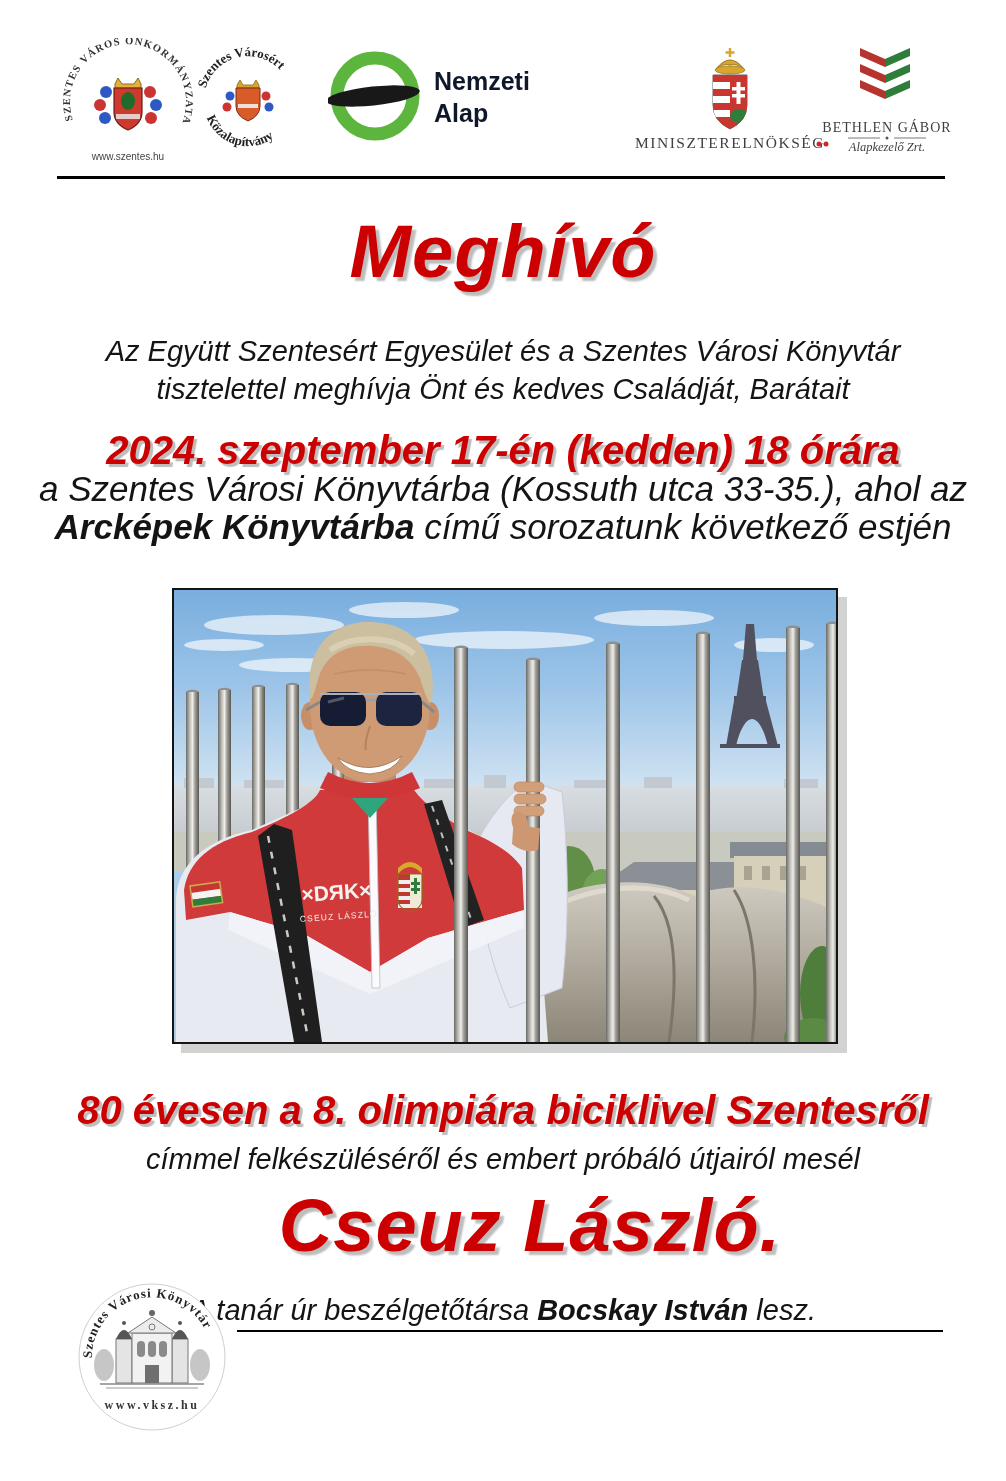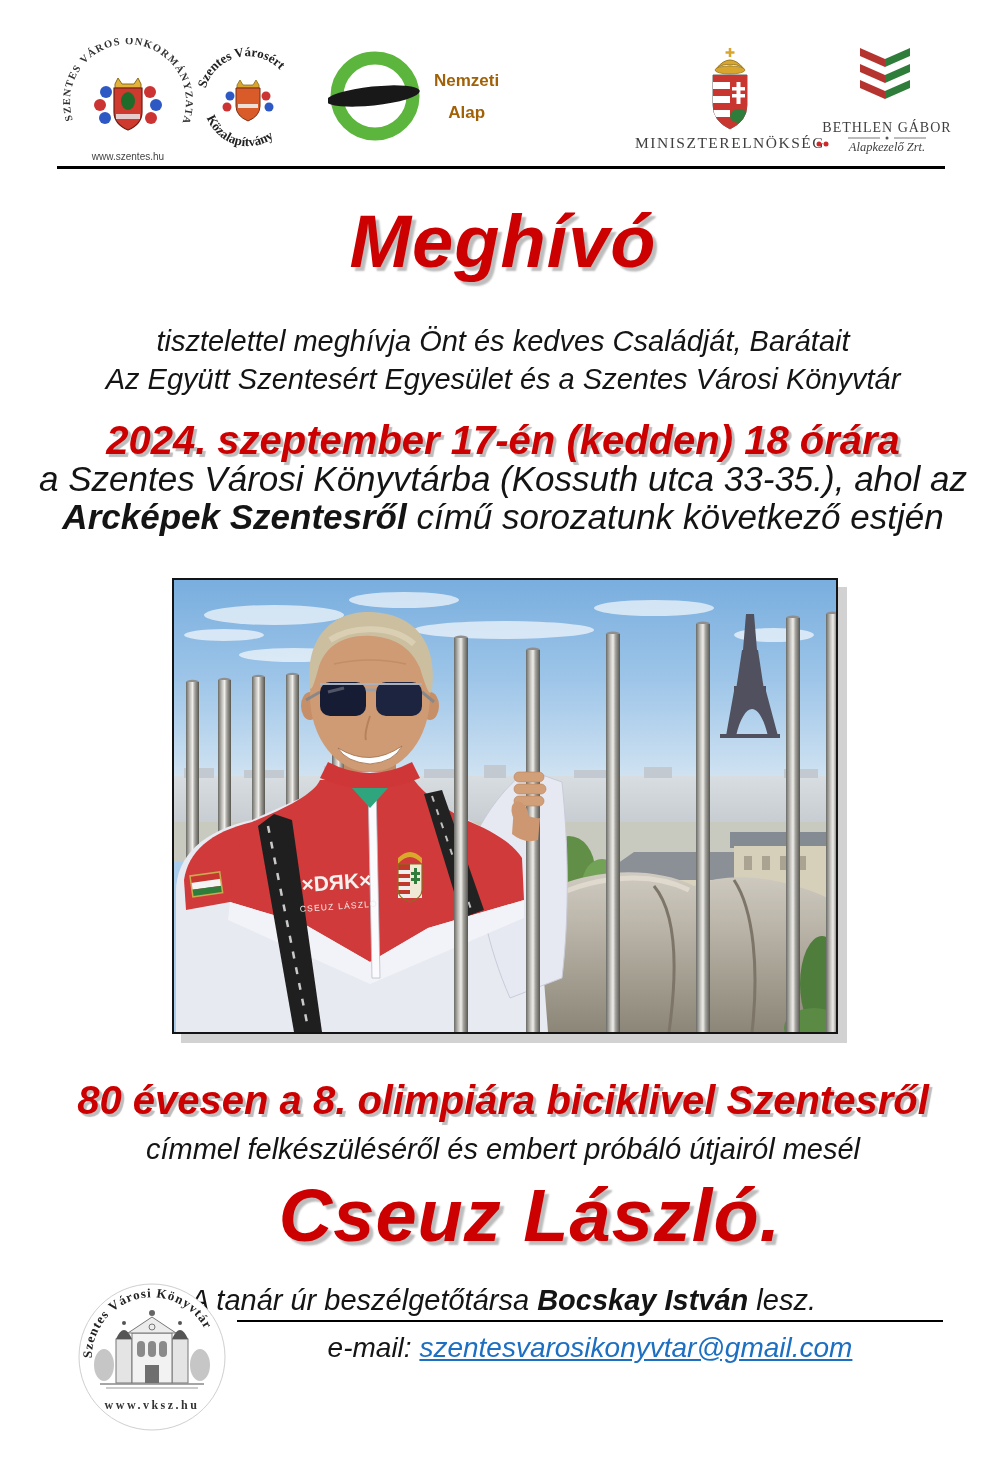--- a/index.html
+++ b/index.html
@@ -7,21 +7,21 @@
     --ink:#141414;
     --link:#1d6fc2;
     --shadow:#bdbdbd;
   }
   html,body{margin:0;padding:0;}
   body{
     width:1006px;height:1481px;position:relative;overflow:hidden;
     background:#ffffff;color:var(--ink);
     font-family:"Liberation Sans",sans-serif;
   }
-  .abs{position:absolute;}
+  .abs{position:absolute;margin-top:10px;}
   .centered{left:0;width:1006px;text-align:center;}
   .page-title{
     top:192px;font-size:74px;line-height:100px;font-weight:bold;font-style:italic;
     color:var(--red);text-shadow:4px 4px 2px var(--shadow);letter-spacing:1px;
   }
   .intro{top:322px;font-size:29px;line-height:38px;font-style:italic;color:var(--ink);}
   .date-line{
     top:416px;font-size:40px;line-height:48px;font-weight:bold;font-style:italic;
     color:var(--red);text-shadow:3px 3px 1px var(--shadow);
   }
@@ -43,21 +43,21 @@
   }
   .host{top:1282px;font-size:29px;line-height:36px;font-style:italic;}
   .host b{font-weight:bold;}
   .top-rule{left:57px;top:166px;width:888px;height:3px;background:#000;}
   .footer-block{left:237px;top:1320px;width:706px;text-align:center;}
   .footer-rule{height:2px;background:#000;margin-bottom:8px;}
   .footer-block .line{font-size:28px;line-height:36px;font-style:italic;color:var(--ink);}
   a.doc-link{color:var(--link);text-decoration:underline;cursor:pointer;}
   .logo{position:absolute;}
   .nea-wrap{display:flex;align-items:center;gap:12px;}
-  .nea-text{font-weight:bold;font-size:17px;line-height:32px;color:#a16207;letter-spacing:0px;text-align:center;}
+  .nea-text{font-weight:bold;font-size:25px;line-height:32px;color:#0f172a;letter-spacing:0px;}
   svg text{user-select:none;}
 </style>
 </head>
 <body>
 
 <div class="logo" style="left:58px;top:38px;">
   <svg width="140" height="128" viewBox="0 0 140 128">
     <defs>
         <path id="arc1" d="M 15.5,84 A 58,58 0 1 1 124.5,84" fill="none"></path>
       </defs>
@@ -168,29 +168,29 @@
     <line x1="74" y1="98" x2="106" y2="98" stroke="#555" stroke-width="0.8"></line>
     <text x="67" y="111" text-anchor="middle" font-size="12.5" font-style="italic" fill="#3f3f3f" font-family="Liberation Serif,serif">Alapkezelő Zrt.</text>
   </svg>
 </div>
 
 <div class="abs top-rule"></div>
 
 <div class="abs centered page-title">Meghívó</div>
 
 <div class="abs centered intro">
+  <div>Az Együtt Szentesért Egyesület és a Szentes Városi Könyvtár</div>
   <div>tisztelettel meghívja Önt és kedves Családját, Barátait</div>
-  <div>Az Együtt Szentesért Egyesület és a Szentes Városi Könyvtár</div>
 </div>
 
 <div class="abs centered date-line">2024. szeptember 17-én (kedden) 18 órára</div>
 
 <div class="abs centered loc">
   <div>a Szentes Városi Könyvtárba (Kossuth utca 33-35.), ahol az</div>
-  <div><b>Arcképek Szentesről</b><span> című sorozatunk következő estjén</span></div>
+  <div><b>Arcképek Könyvtárba</b><span> című sorozatunk következő estjén</span></div>
 </div>
 
 <div class="abs photo-frame">
   <svg viewBox="0 0 662 452" preserveAspectRatio="none">
     <defs>
       <linearGradient id="g_sky" x1="0" y1="0" x2="0" y2="1">
         <stop offset="0" stop-color="#79aede"></stop>
           <stop offset="0.45" stop-color="#9cc4e8"></stop>
           <stop offset="1" stop-color="#d7e7f3"></stop>
       </linearGradient>
@@ -429,14 +429,13 @@
       <rect x="69" y="84" width="14" height="18" fill="#6f6f6f"></rect>
       <line x1="24" y1="103" x2="128" y2="103" stroke="#888" stroke-width="1.5"></line>
       <line x1="30" y1="107" x2="122" y2="107" stroke="#999" stroke-width="1"></line>
     </g>
     <text x="76" y="128" text-anchor="middle" font-size="12" font-weight="bold" letter-spacing="2.5" fill="#333" font-family="Liberation Serif,serif">www.vksz.hu</text>
   </svg>
 </div>
 
 <div class="abs footer-block">
   <div class="footer-rule"></div>
-  <div class="line"><span>e-mail: </span><a class="doc-link">szentesvarosikonyvtar@gmail.com</a></div>
 </div>
 
 </body></html>

